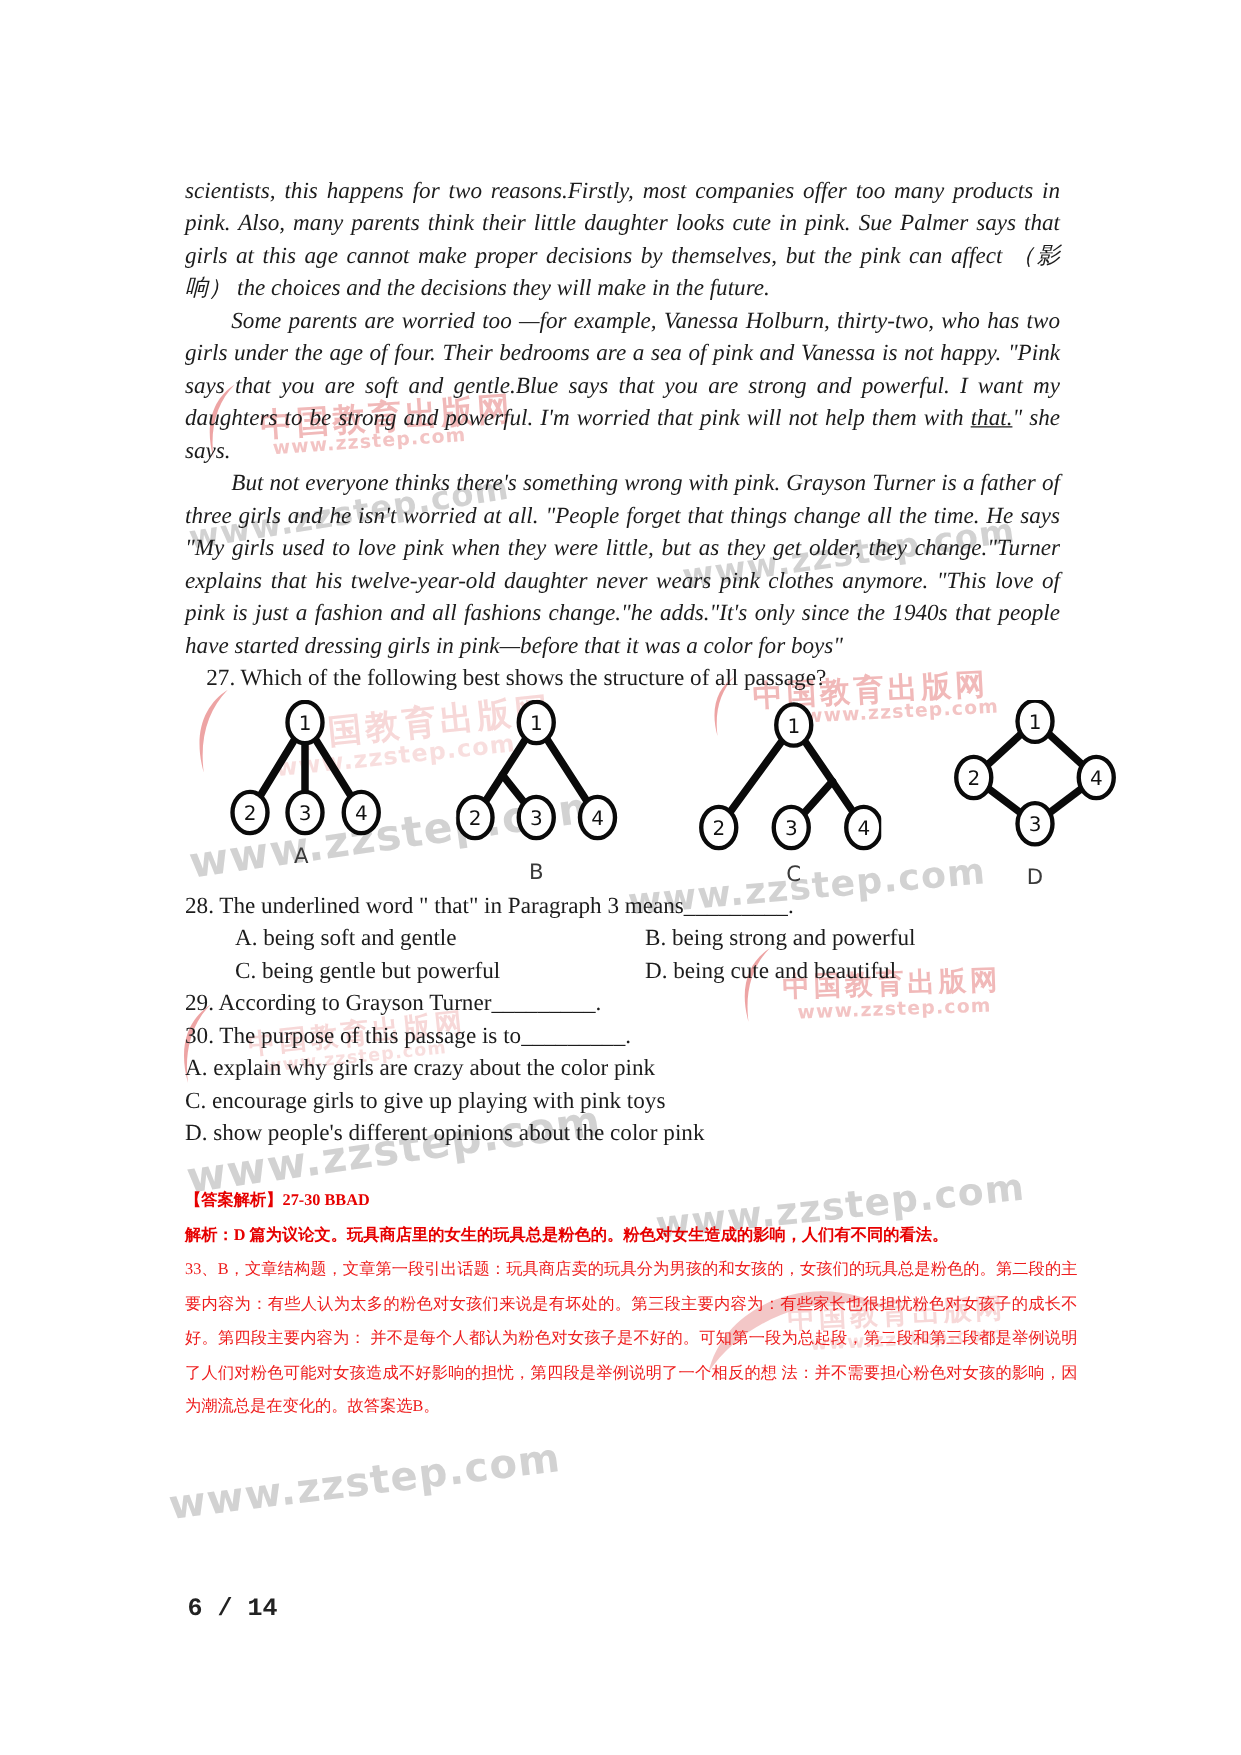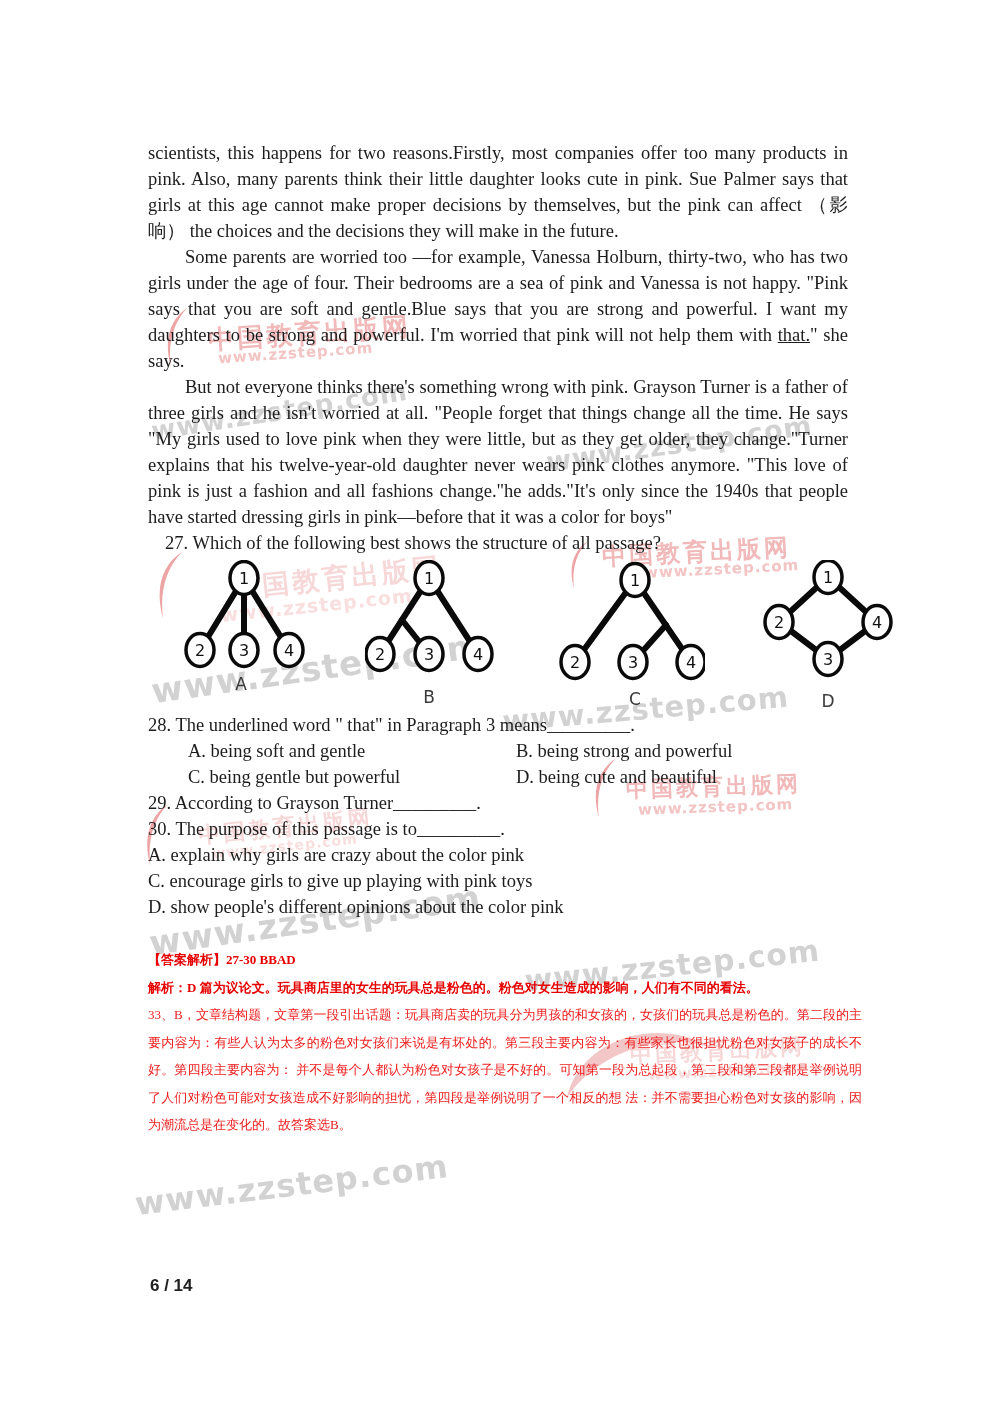--- a/index.html
+++ b/index.html
@@ -24,21 +24,21 @@
   .wm-swoosh{position:absolute;color:#e05a5a;opacity:.55;}
   .wm-swoosh svg{display:block;}
   .wm-arch{position:absolute;color:#e89090;opacity:.5;}
   .faint{opacity:.55;}
   
   .content{
     position:absolute;left:148px;top:140px;width:700px;z-index:1;
     font-size:18.5px;line-height:26px;
   }
   .content p{margin:0;}
-  .body-text{text-align:justify;}
+  .body-text{text-align:justify;font-style:italic;}
   .indent{text-indent:2em;}
   .underlined{text-decoration:underline;}
   .q27-stem{text-indent:17px;}
   
   .diagrams{position:relative;width:770px;height:152px;margin-top:4px;}
   .diagram{position:absolute;top:0;margin:0;}
   .diagram svg{display:block;}
   .dg-edge{stroke:#0a0a0a;stroke-width:6;stroke-linecap:round;}
   .dg-node{fill:#ffffff;stroke:#0a0a0a;stroke-width:3.5px;}
   .dg-num{
@@ -55,22 +55,22 @@
   .opt-a{margin-left:40px;width:328px;}
   .opt-line{margin-left:40px;}
   
   .answers{margin-top:26px;width:714px;text-align:justify;line-height:27.5px;font-size:13px;}
   .ans-header{color:#e60000;font-weight:bold;}
   .ans-summary{color:#e60000;font-weight:bold;}
   .ans-detail{color:#ee1c1c;}
   
   .footer{
     position:absolute;left:150px;top:1276px;z-index:1;
-    font-family:Liberation Sans, sans-serif;
-    font-size:17px;font-weight:bold;color:#222;
+    font-family:Liberation Mono, monospace;
+    font-size:20px;font-weight:bold;color:#222;
   }
 </style>
 </head>
 <body>
 
 <div class="wm-layer">
 
   <span class="wm-swoosh" style="left:156px;top:306px;">
     <svg width="42" height="62" viewBox="0 0 40 80">
         <path d="M34 2 C12 16 2 42 12 78 C8 46 16 20 34 2 Z" fill="currentColor"></path>

